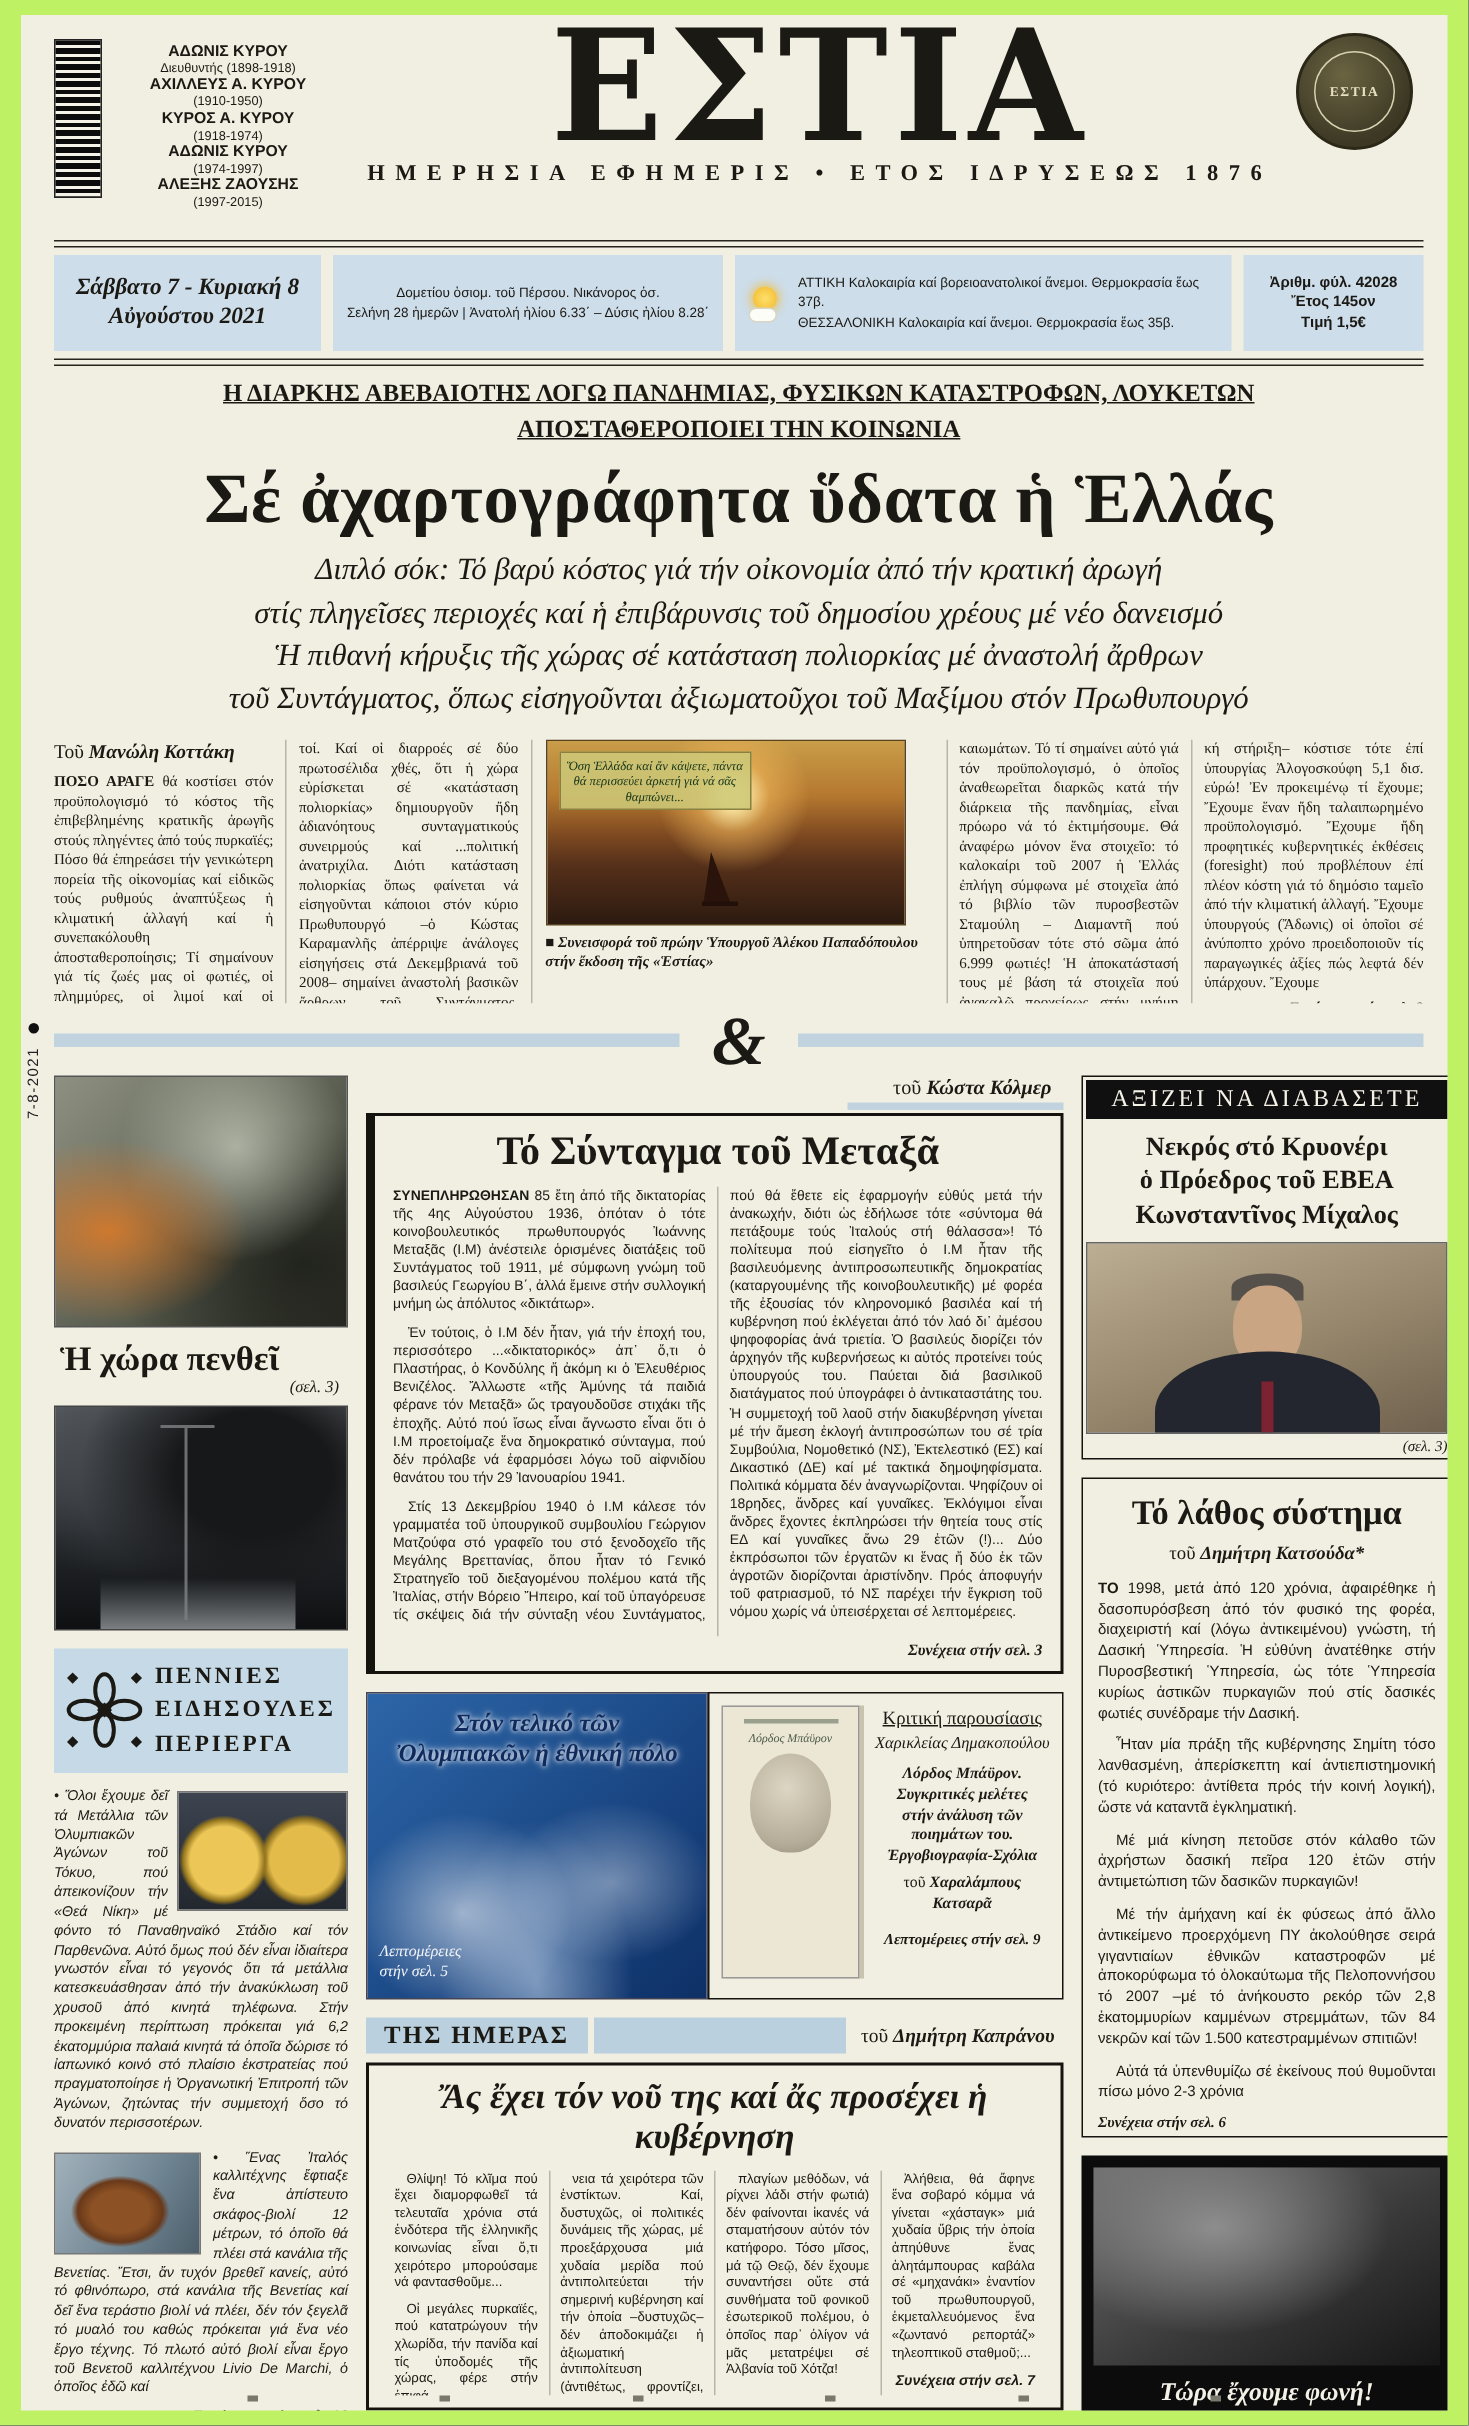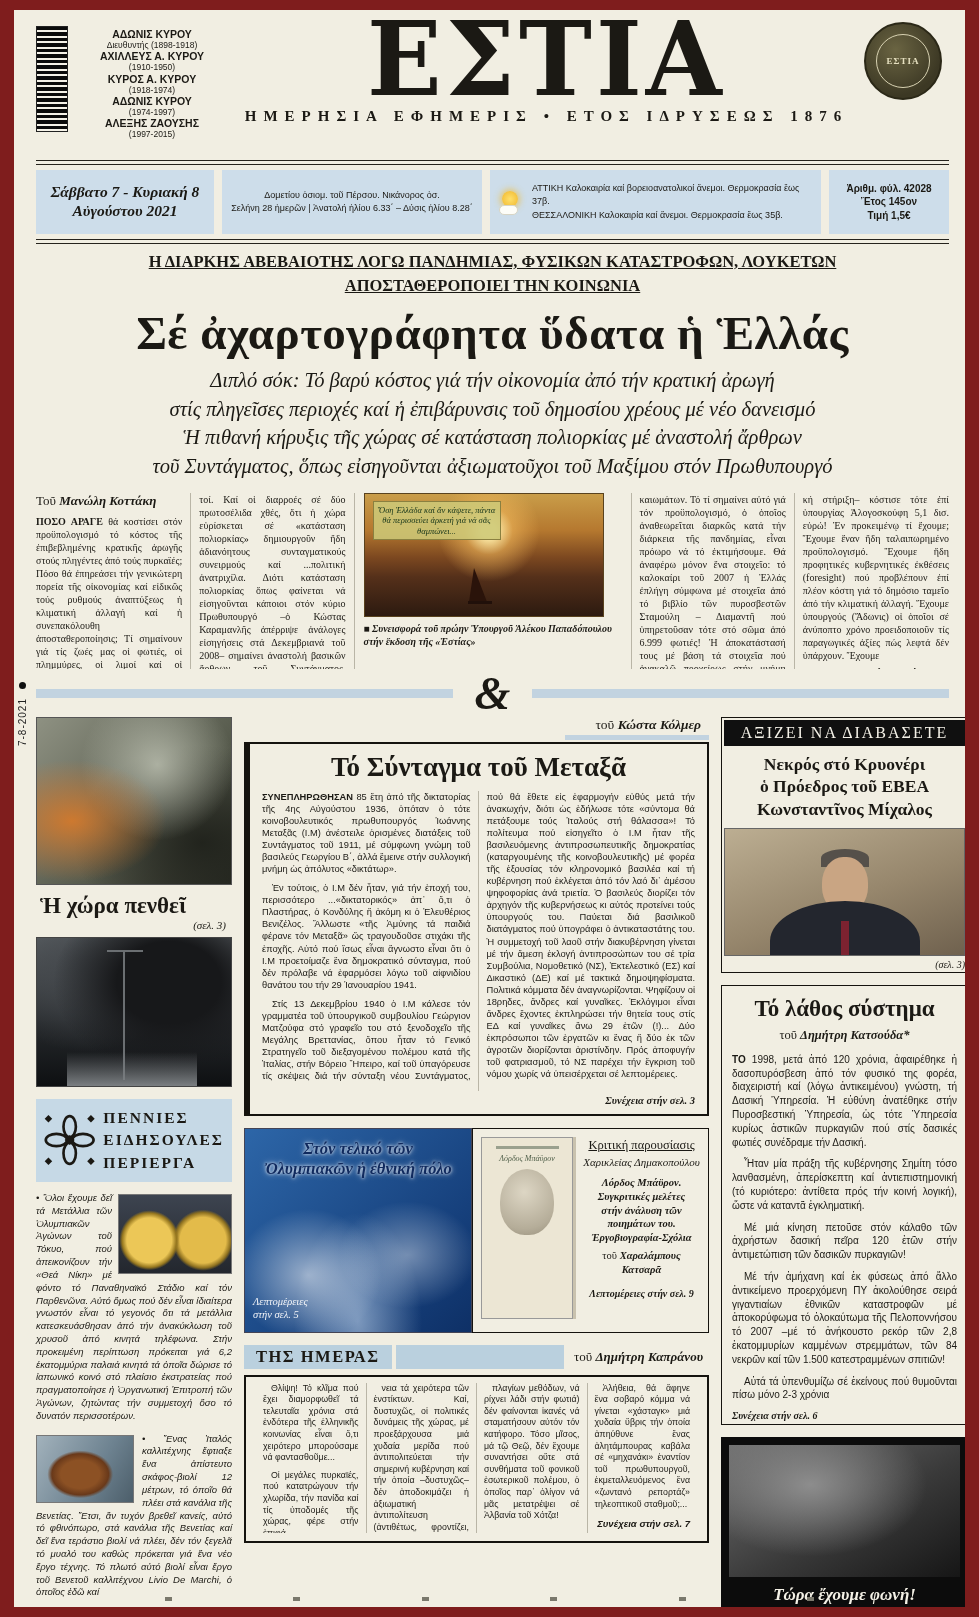--- a/index.html
+++ b/index.html
@@ -1,16 +1,16 @@
 <!DOCTYPE html>
 <html><head>
 <meta charset="utf-8">
 <style>
   html,body{margin:0;padding:0;background:#3e423a;}
-  .sheet{position:relative;width:979px;height:1617px;background:#7f1d1d;overflow:hidden;}
+  .sheet{position:relative;width:979px;height:1617px;background:#bef264;overflow:hidden;}
   .page{position:absolute;left:14px;top:10px;width:951px;height:1597px;background:#f1eee2;
         box-sizing:border-box;padding:6px 16px 4px 22px;overflow:hidden;
         font-family:"Liberation Serif",serif;color:#1b1914;}
 
   
   .masthead{display:flex;align-items:flex-start;height:142px;}
   .mh-left{display:flex;width:200px;flex:none;padding-top:10px;}
   .barcode{width:30px;height:104px;flex:none;border:1px solid #222;
      background:repeating-linear-gradient(to bottom,#0b0b0b 0 3px,#f5f2e8 3px 5px,#0b0b0b 5px 9px,#f5f2e8 9px 11px);}
   .founders{flex:1;text-align:center;padding-top:2px;}
@@ -412,20 +412,21 @@
 
         <div class="daily-bar">
           <div class="daily-label">ΤΗΣ ΗΜΕΡΑΣ</div>
           <div class="daily-mid"></div>
           <div class="daily-byline">
             <span>τοῦ</span>&nbsp;
             <b>Δημήτρη Καπράνου</b>
           </div>
         </div>
         <div class="oped-box">
+          <div class="oped-head">Ἄς ἔχει τόν νοῦ της καί ἄς προσέχει ἡ κυβέρνηση</div>
           <div class="oped-cols">
             <div class="ocol">
               <p>Θλίψη! Τό κλῖμα πού ἔχει διαμορφωθεῖ τά τελευταῖα χρόνια στά ἐνδότερα τῆς ἑλληνικῆς κοινωνίας εἶναι ὅ,τι χειρότερο μπορούσαμε νά φαντασθοῦμε...</p>
               <p>Οἱ μεγάλες πυρκαϊές, πού κατατρώγουν τήν χλωρίδα, τήν πανίδα καί τίς ὑποδομές τῆς χώρας, φέρε στήν ἐπιφά-</p>
             </div>
             <div class="ocol">
               <p class="np">νεια τά χειρότερα τῶν ἐνστίκτων. Καί, δυστυχῶς, οἱ πολιτικές δυνάμεις τῆς χώρας, μέ προεξάρχουσα μιά χυδαία μερίδα πού ἀντιπολιτεύεται τήν σημερινή κυβέρνηση καί τήν ὁποία –δυστυχῶς– δέν ἀποδοκιμάζει ἡ ἀξιωματική ἀντιπολίτευση (ἀντιθέτως, φροντίζει, μέσω</p>
             </div>
             <div class="ocol">
               <p class="np">πλαγίων μεθόδων, νά ρίχνει λάδι στήν φωτιά) δέν φαίνονται ἱκανές νά σταματήσουν αὐτόν τόν κατήφορο. Τόσο μῖσος, μά τῷ Θεῷ, δέν ἔχουμε συναντήσει οὔτε στά συνθήματα τοῦ φονικοῦ ἐσωτερικοῦ πολέμου, ὁ ὁποῖος παρ᾽ ὀλίγον νά μᾶς μετατρέψει σέ Ἀλβανία τοῦ Χότζα!</p>

